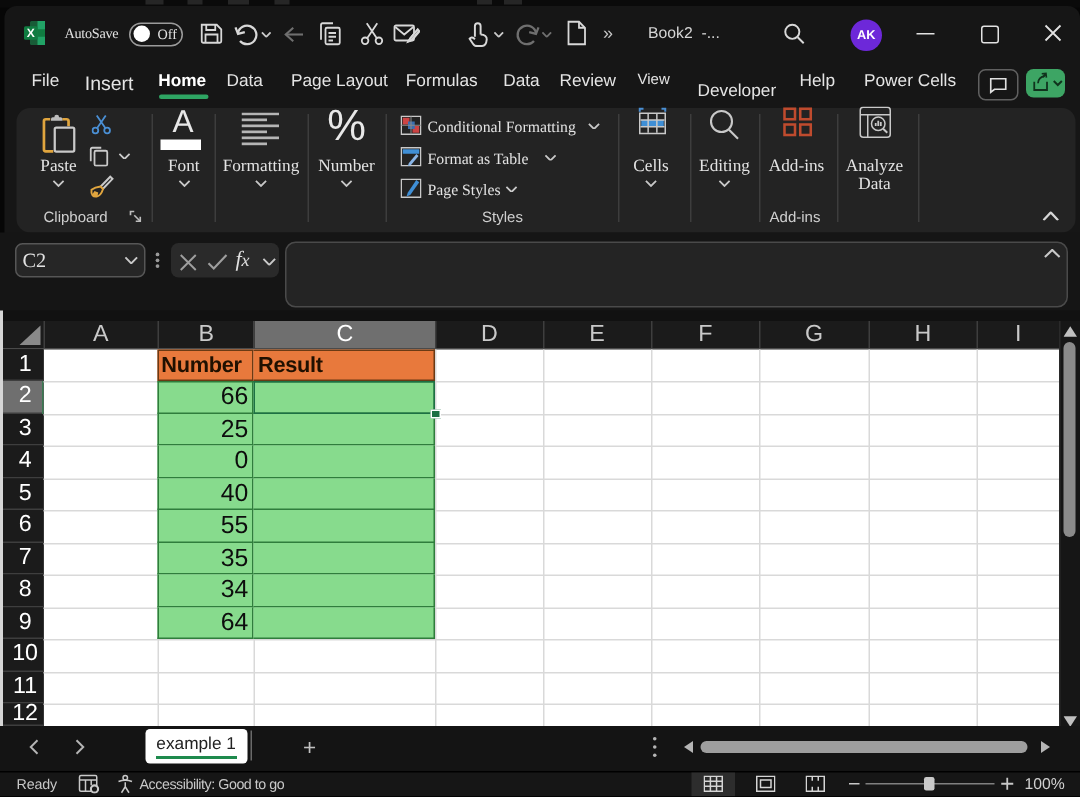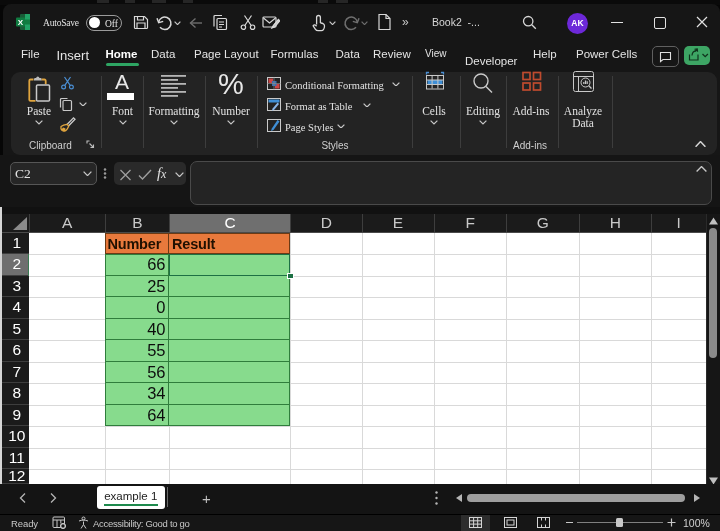--- a/index.html
+++ b/index.html
@@ -436,21 +436,21 @@
 <div class="a" style="left:105px;top:254.0px;width:64px;height:21.5px;background:#87db8d;border:1px solid #2f7d3c;border-top:none;box-sizing:border-box;font-size:16.5px;color:#0d0d0d;text-align:right;padding-right:2.5px;line-height:21.5px;box-sizing:border-box;">66</div>
 <div class="a" style="left:169px;top:254.0px;width:121px;height:21.5px;background:#87db8d;border:1px solid #2f7d3c;border-top:none;border-left:none;box-sizing:border-box;"></div>
 <div class="a" style="left:105px;top:275.5px;width:64px;height:21.5px;background:#87db8d;border:1px solid #2f7d3c;border-top:none;box-sizing:border-box;font-size:16.5px;color:#0d0d0d;text-align:right;padding-right:2.5px;line-height:21.5px;box-sizing:border-box;">25</div>
 <div class="a" style="left:169px;top:275.5px;width:121px;height:21.5px;background:#87db8d;border:1px solid #2f7d3c;border-top:none;border-left:none;box-sizing:border-box;"></div>
 <div class="a" style="left:105px;top:297.0px;width:64px;height:21.5px;background:#87db8d;border:1px solid #2f7d3c;border-top:none;box-sizing:border-box;font-size:16.5px;color:#0d0d0d;text-align:right;padding-right:2.5px;line-height:21.5px;box-sizing:border-box;">0</div>
 <div class="a" style="left:169px;top:297.0px;width:121px;height:21.5px;background:#87db8d;border:1px solid #2f7d3c;border-top:none;border-left:none;box-sizing:border-box;"></div>
 <div class="a" style="left:105px;top:318.5px;width:64px;height:21.5px;background:#87db8d;border:1px solid #2f7d3c;border-top:none;box-sizing:border-box;font-size:16.5px;color:#0d0d0d;text-align:right;padding-right:2.5px;line-height:21.5px;box-sizing:border-box;">40</div>
 <div class="a" style="left:169px;top:318.5px;width:121px;height:21.5px;background:#87db8d;border:1px solid #2f7d3c;border-top:none;border-left:none;box-sizing:border-box;"></div>
 <div class="a" style="left:105px;top:340.0px;width:64px;height:21.5px;background:#87db8d;border:1px solid #2f7d3c;border-top:none;box-sizing:border-box;font-size:16.5px;color:#0d0d0d;text-align:right;padding-right:2.5px;line-height:21.5px;box-sizing:border-box;">55</div>
 <div class="a" style="left:169px;top:340.0px;width:121px;height:21.5px;background:#87db8d;border:1px solid #2f7d3c;border-top:none;border-left:none;box-sizing:border-box;"></div>
-<div class="a" style="left:105px;top:361.5px;width:64px;height:21.5px;background:#87db8d;border:1px solid #2f7d3c;border-top:none;box-sizing:border-box;font-size:16.5px;color:#0d0d0d;text-align:right;padding-right:2.5px;line-height:21.5px;box-sizing:border-box;">56</div>
+<div class="a" style="left:105px;top:361.5px;width:64px;height:21.5px;background:#87db8d;border:1px solid #2f7d3c;border-top:none;box-sizing:border-box;font-size:16.5px;color:#0d0d0d;text-align:right;padding-right:2.5px;line-height:21.5px;box-sizing:border-box;">35</div>
 <div class="a" style="left:169px;top:361.5px;width:121px;height:21.5px;background:#87db8d;border:1px solid #2f7d3c;border-top:none;border-left:none;box-sizing:border-box;"></div>
 <div class="a" style="left:105px;top:383.0px;width:64px;height:21.5px;background:#87db8d;border:1px solid #2f7d3c;border-top:none;box-sizing:border-box;font-size:16.5px;color:#0d0d0d;text-align:right;padding-right:2.5px;line-height:21.5px;box-sizing:border-box;">34</div>
 <div class="a" style="left:169px;top:383.0px;width:121px;height:21.5px;background:#87db8d;border:1px solid #2f7d3c;border-top:none;border-left:none;box-sizing:border-box;"></div>
 <div class="a" style="left:105px;top:404.5px;width:64px;height:21.5px;background:#87db8d;border:1px solid #2f7d3c;border-top:none;box-sizing:border-box;font-size:16.5px;color:#0d0d0d;text-align:right;padding-right:2.5px;line-height:21.5px;box-sizing:border-box;">64</div>
 <div class="a" style="left:169px;top:404.5px;width:121px;height:21.5px;background:#87db8d;border:1px solid #2f7d3c;border-top:none;border-left:none;box-sizing:border-box;"></div>
 <div class="a" style="left:105px;top:254.0px;width:185px;height:1px;background:#2f7d3c;"></div>
 <div class="a" style="left:169px;top:254.0px;width:121px;height:21.5px;border:1.3px solid #1d7044;box-sizing:border-box;"></div>
 <div class="a" style="left:287px;top:272.5px;width:4.5px;height:4.5px;background:#1d7044;border:1px solid #fff;box-sizing:content-box;"></div>
 <div class="a" style="left:705.5px;top:214px;width:14.5px;height:270px;background:#161616;border-left:1px solid #2a2a2a;box-sizing:border-box;"></div>
 <div class="a" style="left:709px;top:216.5px;">

